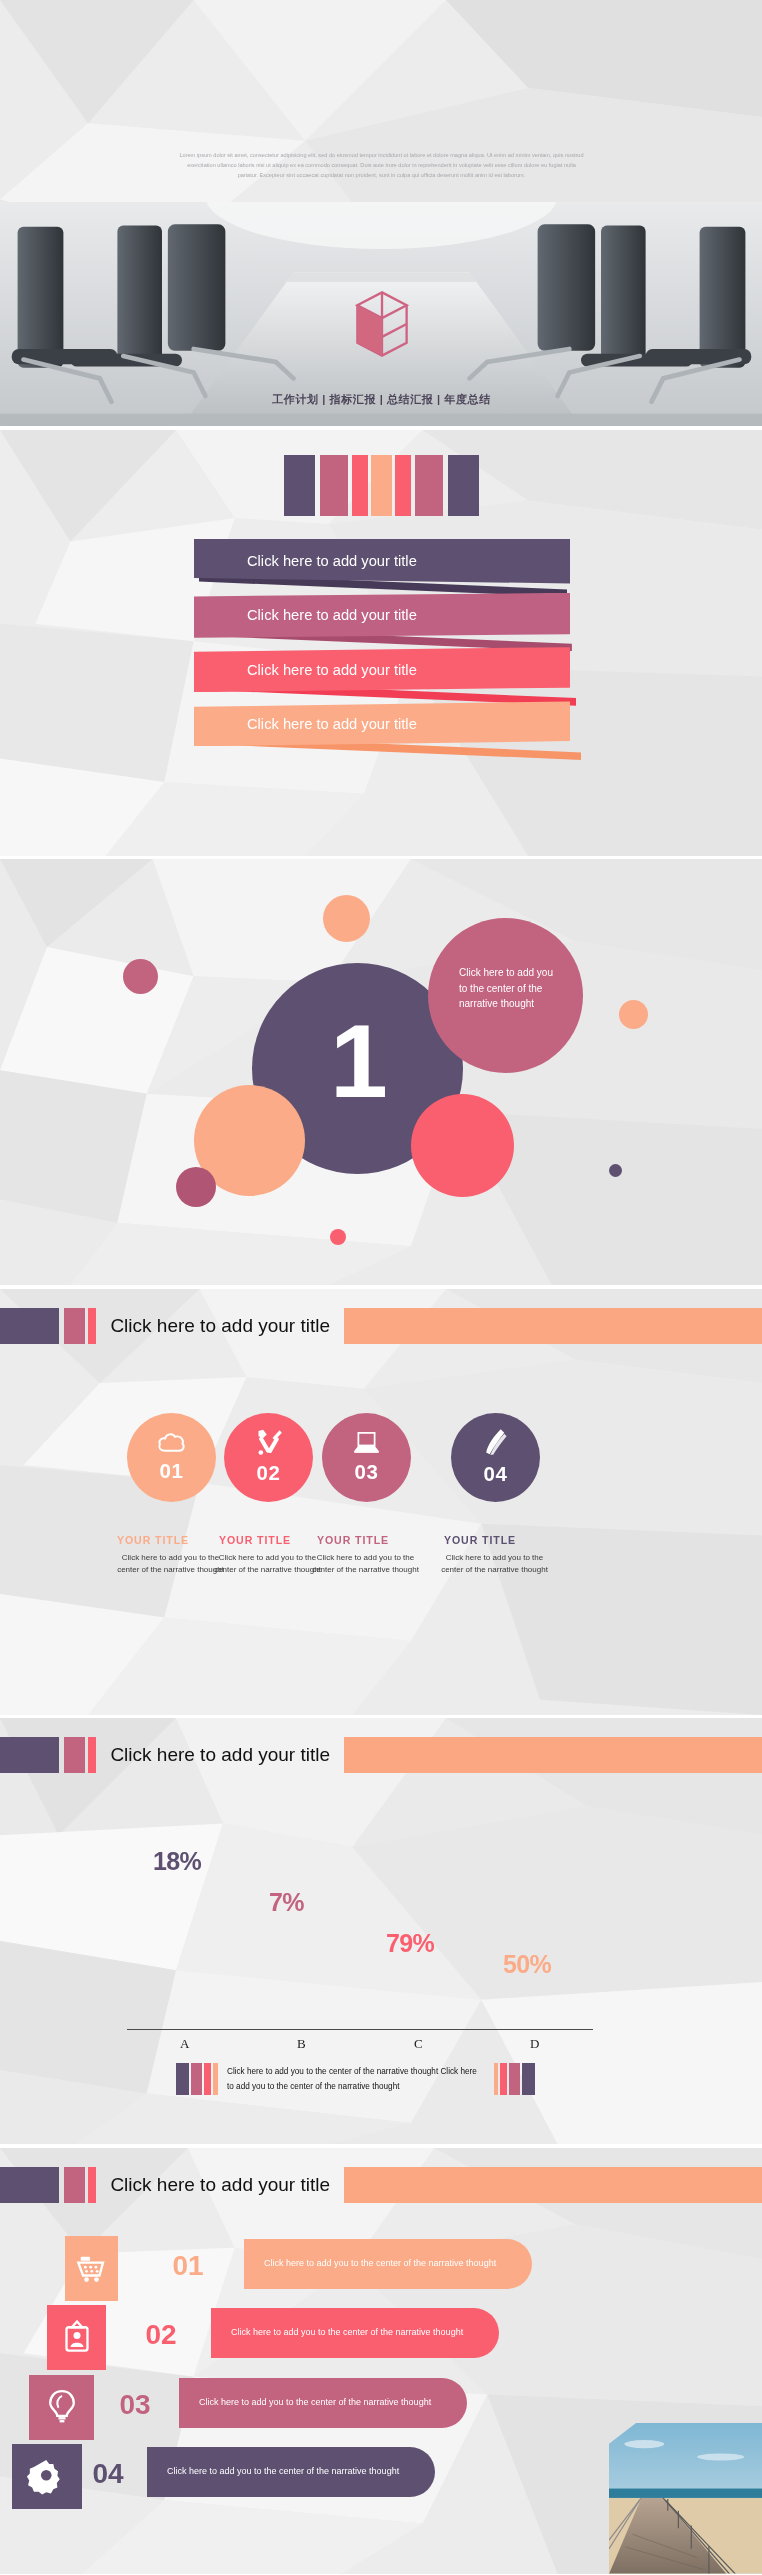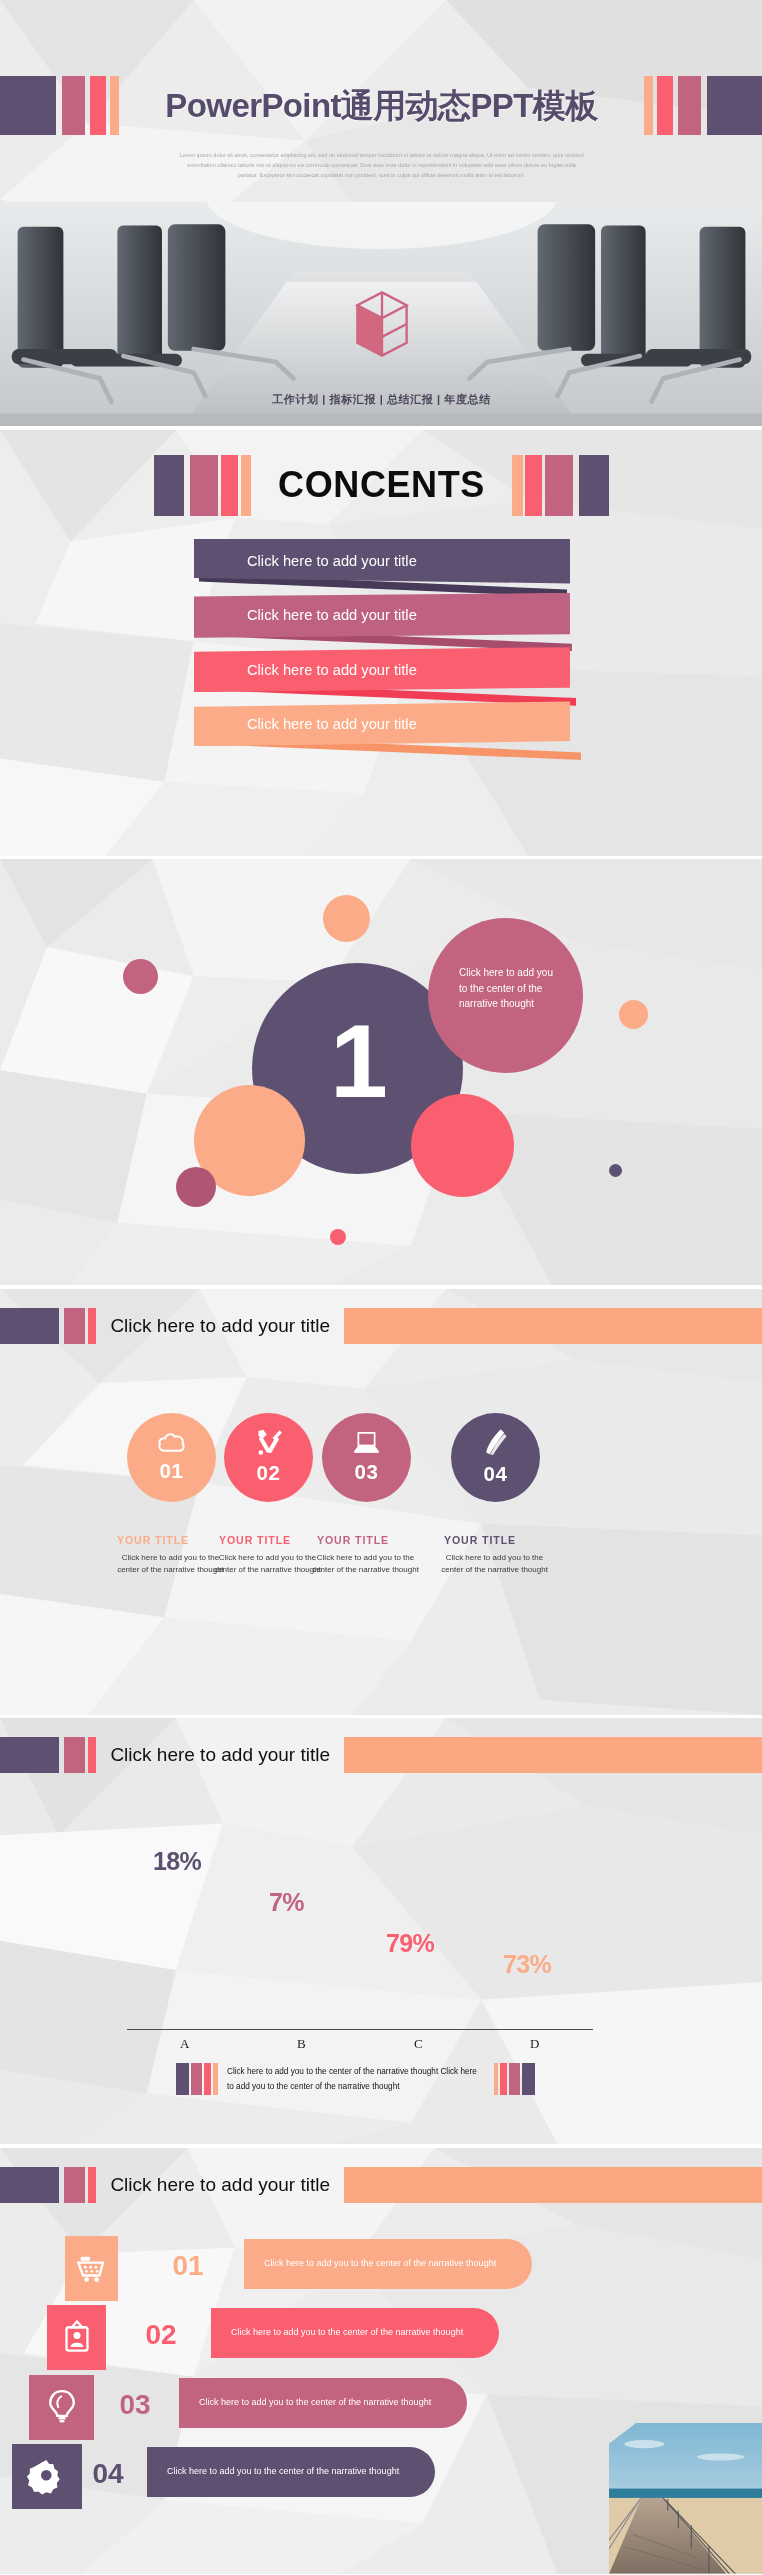--- a/index.html
+++ b/index.html
@@ -139,41 +139,20 @@
       <polygon points="330,0 760,0 520,240" fill="#f2f2f2"></polygon>
       <polygon points="760,0 1300,0 1300,200 900,150" fill="#e0e0e0"></polygon>
       <polygon points="150,210 520,240 300,420 0,340" fill="#f4f4f4"></polygon>
       <polygon points="520,240 900,150 1300,200 1300,345 600,345" fill="#e7e7e7"></polygon>
       <polygon points="0,340 300,420 0,500" fill="#e9e9e9"></polygon>
       <polygon points="300,420 600,345 640,345 400,520" fill="#fafafa"></polygon>
     </svg>
   </div>
 
   <div class="s1-top">
-    <div class="titlebar">
-      <div class="bars">
-        <i style="width:56px;background:#5d5070"></i>
-        <i style="width:5.9px"></i>
-        <i style="width:23.5px;background:#c2637f"></i>
-        <i style="width:4.7px"></i>
-        <i style="width:16.4px;background:#fa5f70"></i>
-        <i style="width:3.5px"></i>
-        <i style="width:9.4px;background:#fbab87"></i>
-      </div>
-      <div class="title-main">PowerPoint通用动态PPT模板</div>
-      <div class="bars">
-        <i style="width:9.4px;background:#fbab87"></i>
-        <i style="width:3.5px"></i>
-        <i style="width:16.4px;background:#fa5f70"></i>
-        <i style="width:4.7px"></i>
-        <i style="width:23.5px;background:#c2637f"></i>
-        <i style="width:5.9px"></i>
-        <i style="width:56px;background:#5d5070"></i>
-      </div>
-    </div>
     <p class="lorem">Lorem ipsum dolor sit amet, consectetur adipisicing elit, sed do eiusmod tempor incididunt ut labore et dolore magna aliqua. Ut enim ad minim veniam, quis nostrud exercitation ullamco laboris nisi ut aliquip ex ea commodo consequat. Duis aute irure dolor in reprehenderit in voluptate velit esse cillum dolore eu fugiat nulla pariatur. Excepteur sint occaecat cupidatat non proident, sunt in culpa qui officia deserunt mollit anim id est laborum.</p>
   </div>
 
   <div class="photo-conf">
     <svg viewBox="0 0 1300 381" preserveAspectRatio="none" style="position:absolute;inset:0;width:100%;height:100%">
       <defs>
         <linearGradient id="wall" x1="0" y1="0" x2="0" y2="1">
           <stop offset="0" stop-color="#e8eaec"></stop>
               <stop offset="1" stop-color="#c5c8cb"></stop>
         </linearGradient>
@@ -261,21 +240,20 @@
   <div class="concents-row">
     <div class="bars" style="height:61px">
       <i style="width:30.5px;height:61px;background:#5d5070"></i>
       <i style="width:5.3px;height:61px"></i>
       <i style="width:28px;height:61px;background:#c2637f"></i>
       <i style="width:3.5px;height:61px"></i>
       <i style="width:16.4px;height:61px;background:#fa5f70"></i>
       <i style="width:2.9px;height:61px"></i>
       <i style="width:10.6px;height:61px;background:#fbab87"></i>
     </div>
-    <div class="concents-word">CONCENTS</div>
     <div class="bars" style="height:61px">
       <i style="width:10.6px;height:61px;background:#fbab87"></i>
       <i style="width:2.9px;height:61px"></i>
       <i style="width:16.4px;height:61px;background:#fa5f70"></i>
       <i style="width:3.5px;height:61px"></i>
       <i style="width:28px;height:61px;background:#c2637f"></i>
       <i style="width:5.3px;height:61px"></i>
       <i style="width:30.5px;height:61px;background:#5d5070"></i>
     </div>
   </div>
@@ -442,21 +420,21 @@
     <span class="blk" style="width:3.5px"></span>
     <span class="blk" style="width:8.2px;background:#fa5f70"></span>
     <span class="hdr-title">Click here to add your title</span>
     <span class="hdr-fill"></span>
   </div>
 
   <div id="pct-layer">
         <div class="pct" style="left: 153px; top: 129px; color: rgb(93, 80, 112);">18%</div>
         <div class="pct" style="left: 269px; top: 170px; color: rgb(194, 99, 127);">7%</div>
         <div class="pct" style="left: 386px; top: 211px; color: rgb(250, 95, 112);">79%</div>
-        <div class="pct" style="left: 503px; top: 232px; color: rgb(251, 171, 135);">73%</div>
+        <div class="pct" style="left: 503px; top: 232px; color: rgb(251, 171, 135);">50%</div>
       </div>
   <div class="axis" style="left:127px; top:311px; width:466px;"></div>
   <div id="ax-layer">
         <div class="axlabel" style="left: 180px; top: 318px;">A</div>
         <div class="axlabel" style="left: 297px; top: 318px;">B</div>
         <div class="axlabel" style="left: 414px; top: 318px;">C</div>
         <div class="axlabel" style="left: 530px; top: 318px;">D</div>
       </div>
 
   <div class="legendbox" style="left:176px; top:345px;">

